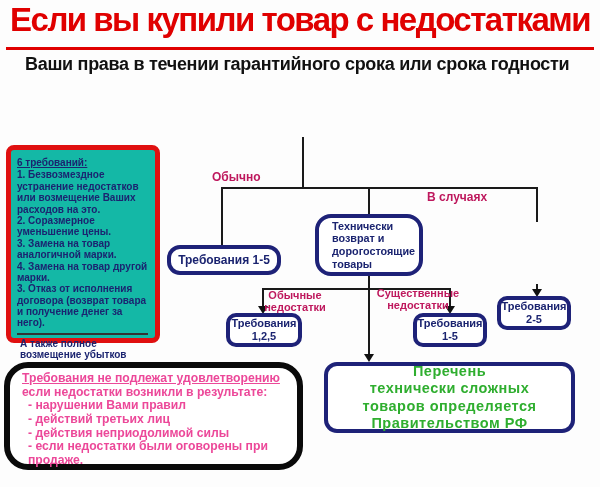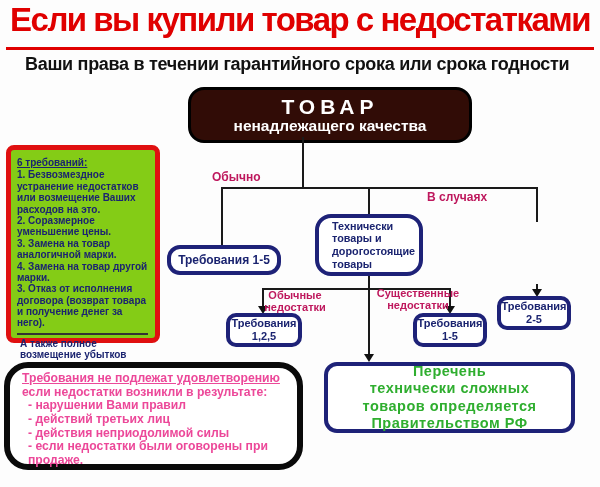--- a/index.html
+++ b/index.html
@@ -22,21 +22,21 @@
     position:absolute;left:188px;top:87px;width:278px;height:50px;
     background:#310c06;border:3px solid #000;border-radius:16px;
     color:#fff;text-align:center;display:flex;flex-direction:column;
     align-items:center;justify-content:center;
   }
   .root-line1{font-size:21px;font-weight:bold;letter-spacing:5px;line-height:1.05;}
   .root-line2{font-size:15.5px;font-weight:bold;line-height:1.05;}
   
   .req-panel{
     position:absolute;left:6px;top:145px;width:154px;height:198px;
-    background:#84cc16;border:5px solid #e01010;border-radius:8px;
+    background:#14b8a6;border:5px solid #e01010;border-radius:8px;
     padding:7px 5px 0 6px;box-sizing:border-box;
     color:#1b2470;font-size:10px;font-weight:bold;line-height:1.14;
   }
   .req-heading{text-decoration:underline;margin-bottom:1px;}
   .req-sep{border-top:2px solid #333;margin:4px 2px 3px 0;}
   .req-footer{padding-left:3px;}
   
   .line{position:absolute;background:#1a1a1a;}
   .arrow{
     position:absolute;width:0;height:0;
@@ -79,24 +79,20 @@
 </style>
 </head>
 <body>
 
 <div class="stage">
 
   <div class="title">Если вы купили товар с недостатками</div>
   <div class="title-rule"></div>
   <div class="subtitle">Ваши права в течении гарантийного срока или срока годности</div>
 
-  <div class="root-box">
-    <div class="root-line1">ТОВАР</div>
-    <div class="root-line2">ненадлежащего качества</div>
-  </div>
 
   <div class="req-panel">
     <div class="req-heading">6 требований:</div>
     <div class="req-item">1. Безвозмездное устранение недостатков или возмещение Ваших расходов на это.</div>
     <div class="req-item">2. Соразмерное уменьшение цены.</div>
     <div class="req-item">3. Замена на товар аналогичной марки.</div>
     <div class="req-item">4. Замена на товар другой марки.</div>
     <div class="req-item">3. Отказ от исполнения договора (возврат товара и получение денег за него).</div>
     <div class="req-sep"></div>
     <div class="req-footer">А также полное возмещение убытков</div>
@@ -122,21 +118,21 @@
   <div class="flbl" style="left:427px;top:190px;">В случаях</div>
   <div class="flbl flbl-2l" style="left:253px;top:290px;width:84px;">Обычные недостатки</div>
   <div class="flbl flbl-2l" style="left:370px;top:288px;width:96px;">Существенные недостатки</div>
 
   <div class="node node-req15a">
     <div>Требования 1-5</div>
   </div>
 
   <div class="node node-tech">
     <div>Технически</div>
-    <div>товары и</div>
+    <div>возврат и</div>
     <div>дорогостоящие</div>
     <div>товары</div>
   </div>
 
 
   <div class="node node-sm node-req125">
     <div>Требования</div>
     <div>1,2,5</div>
   </div>
 

